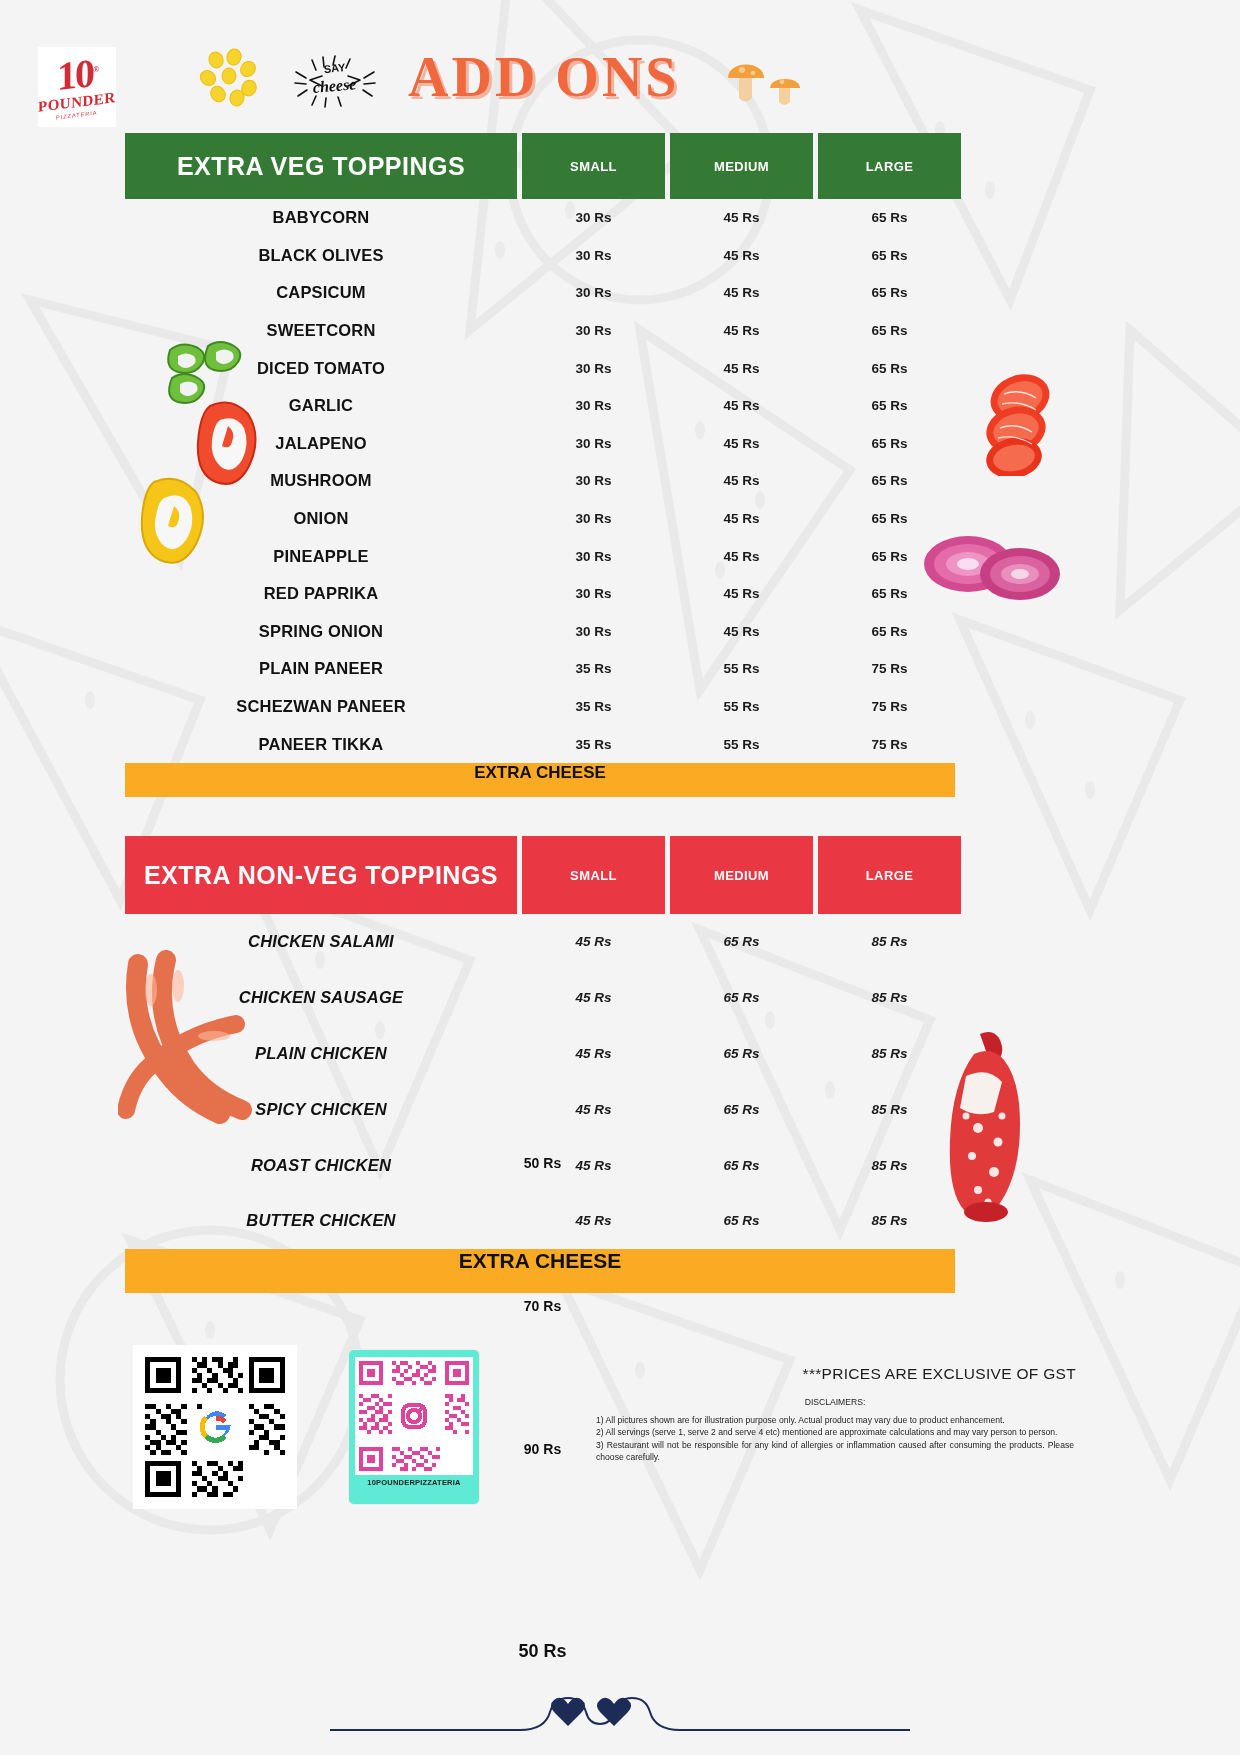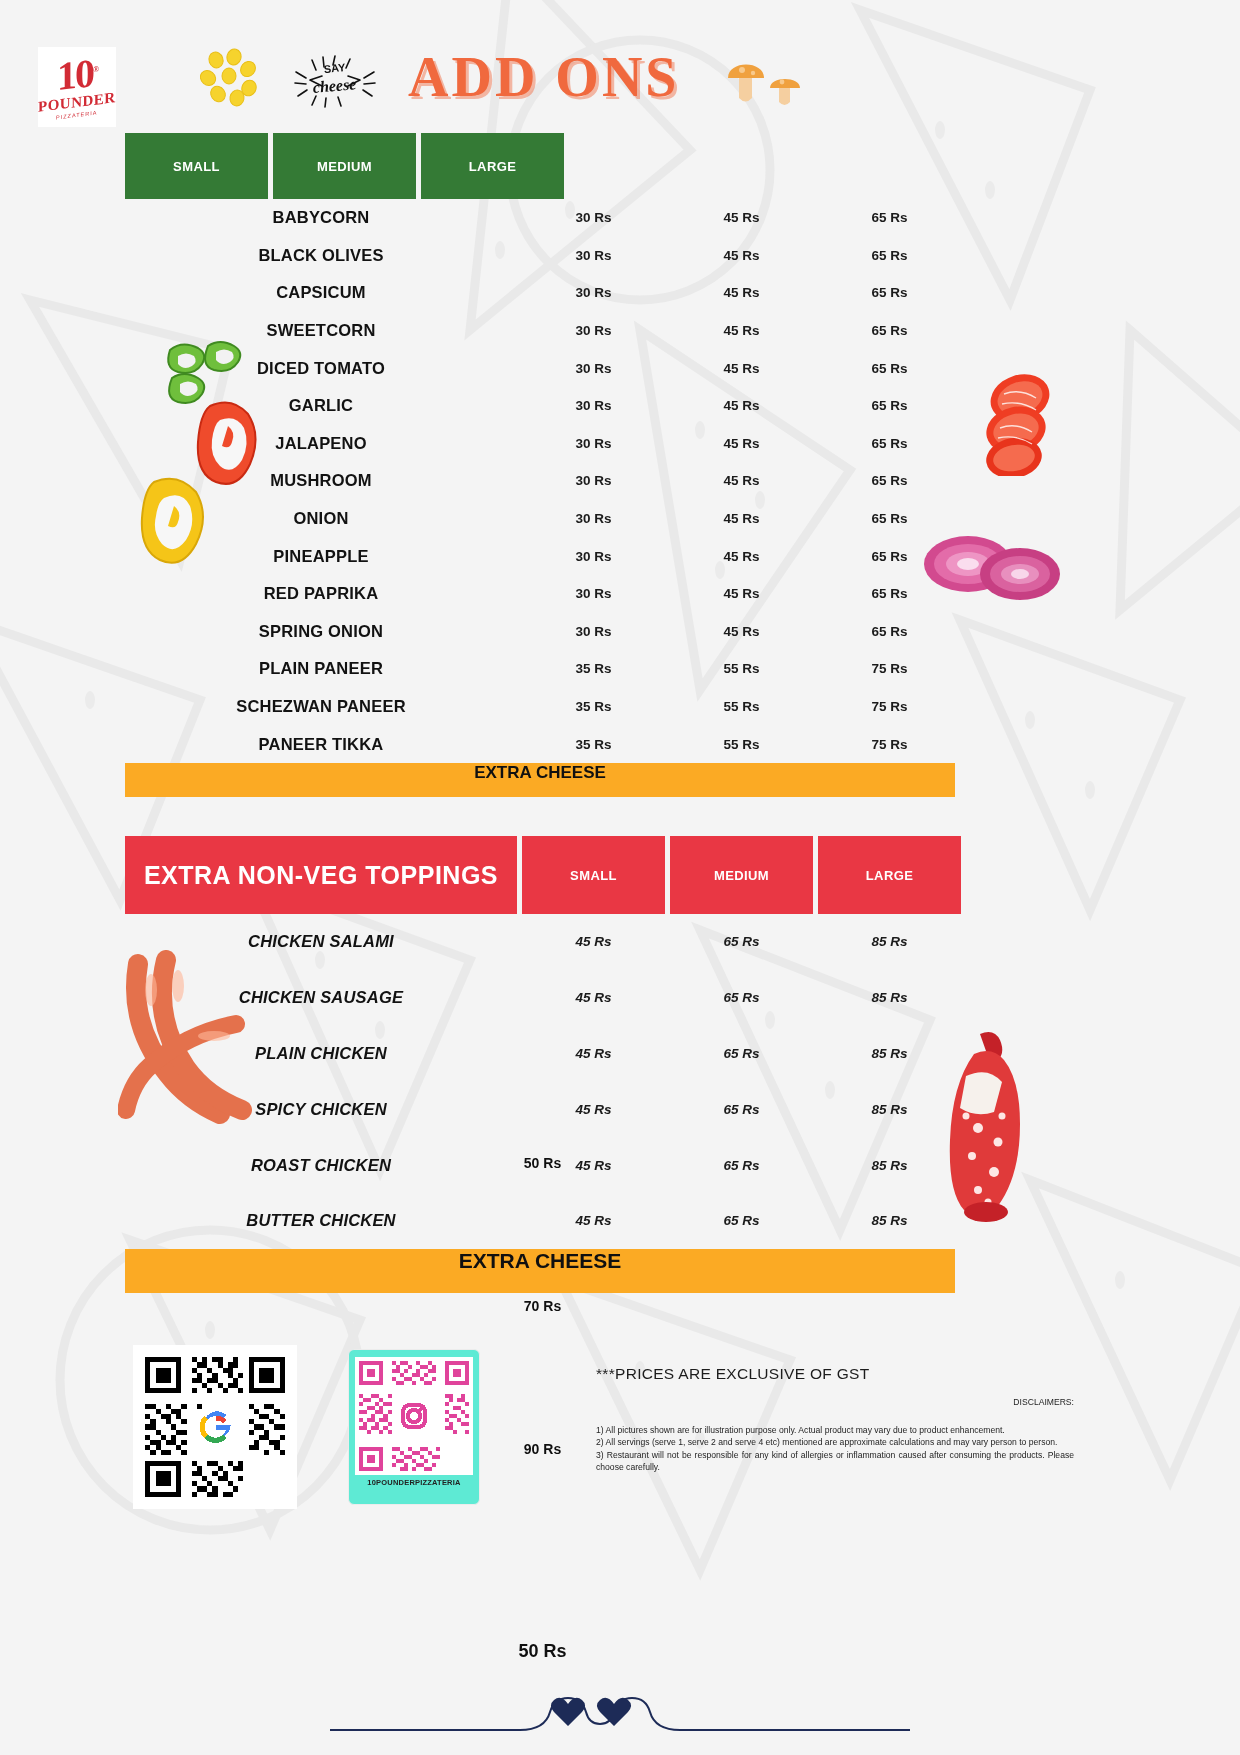--- a/index.html
+++ b/index.html
@@ -118,28 +118,28 @@
     display:flex; flex-direction:column; align-items:center; justify-content:flex-start;
     padding-top:7px;
   }
   .insta-handle {
     font-size:7.5px; font-weight:bold; color:#222; letter-spacing:0.2px;
     margin-top:3px;
   }
 
   .gst-note {
     position:absolute; left:596px; top:1365px; width:480px;
-    text-align:left; font-size:15.5px; color:#1c1c1c; letter-spacing:0.3px;
+    text-align:right; font-size:15.5px; color:#1c1c1c; letter-spacing:0.3px;
   }
   .disclaimers {
     position:absolute; left:596px; top:1396px; width:478px;
     font-size:8.6px; color:#242424; line-height:1.42;
     text-align:justify;
   }
-  .disclaimers .dtitle { display:block; text-align:right; margin-bottom:16px; }
+  .disclaimers .dtitle { display:block; text-align:center; margin-bottom:6px; }
   .disclaimers p { margin:0; }
 
   .footer-flourish {
     position:absolute; left:330px; top:1690px; width:580px; height:50px;
   }
 </style>
 </head>
 <body>
 
 <div class="bg-layer">
@@ -225,20 +225,21 @@
     <path d="M57 40 h11 v14 q-5.5 6 -11 0 Z" fill="#f5cfa0"></path>
     <circle cx="20" cy="22" r="3" fill="#f8c98b"></circle>
     <circle cx="31" cy="25" r="2.2" fill="#f8c98b"></circle>
     <circle cx="60" cy="34" r="2.4" fill="#f8c98b"></circle>
   </svg>
 
   <div class="title">ADD ONS</div>
 
   <div class="table green" style="top:133px;">
     <div class="thead">
+      <div class="th-name" style="background: rgb(52, 122, 53);">EXTRA VEG TOPPINGS</div>
       <div class="th-size" style="background: rgb(52, 122, 53);">SMALL</div>
       <div class="th-size" style="background: rgb(52, 122, 53);">MEDIUM</div>
       <div class="th-size" style="background: rgb(52, 122, 53);">LARGE</div>
     </div>
     <div class="veg-body" id="veg-body">
         <div class="row">
           <div class="c-name">BABYCORN</div>
           <div class="c-price gap">30 Rs</div>
           <div class="c-price gap">45 Rs</div>
           <div class="c-price gap">65 Rs</div>

